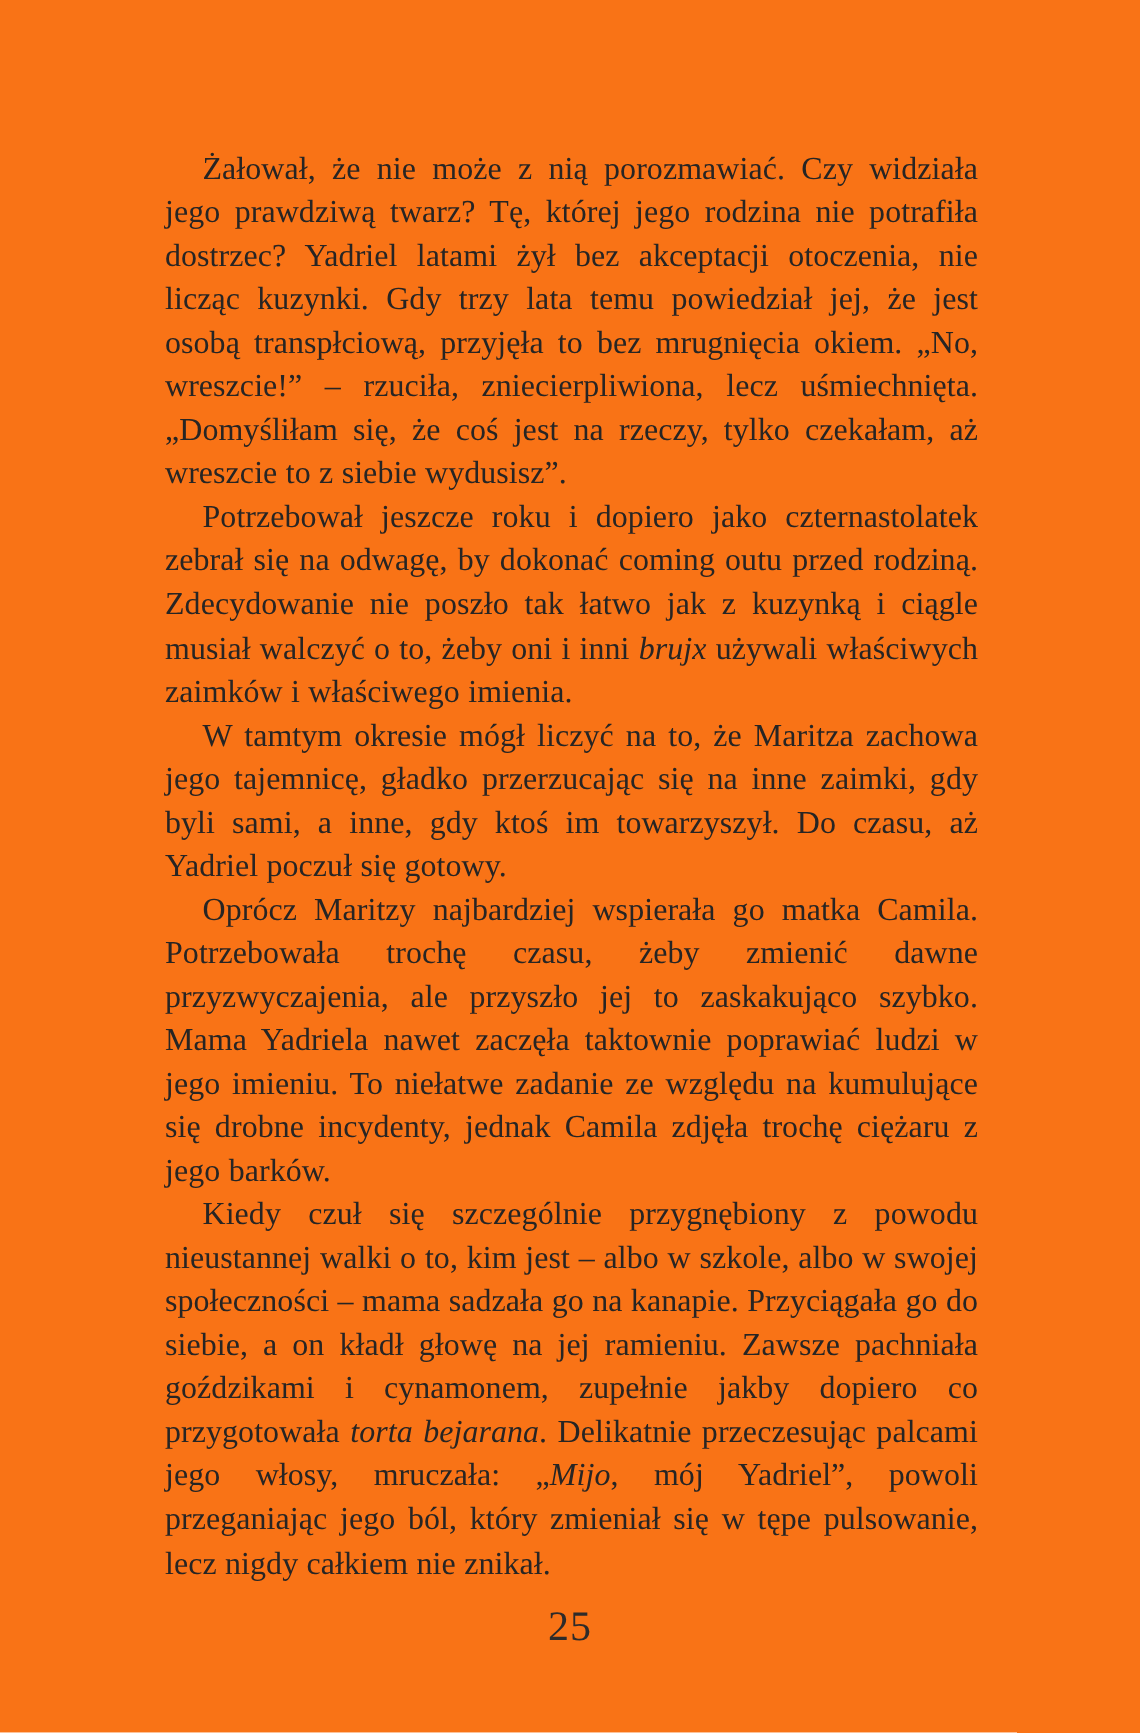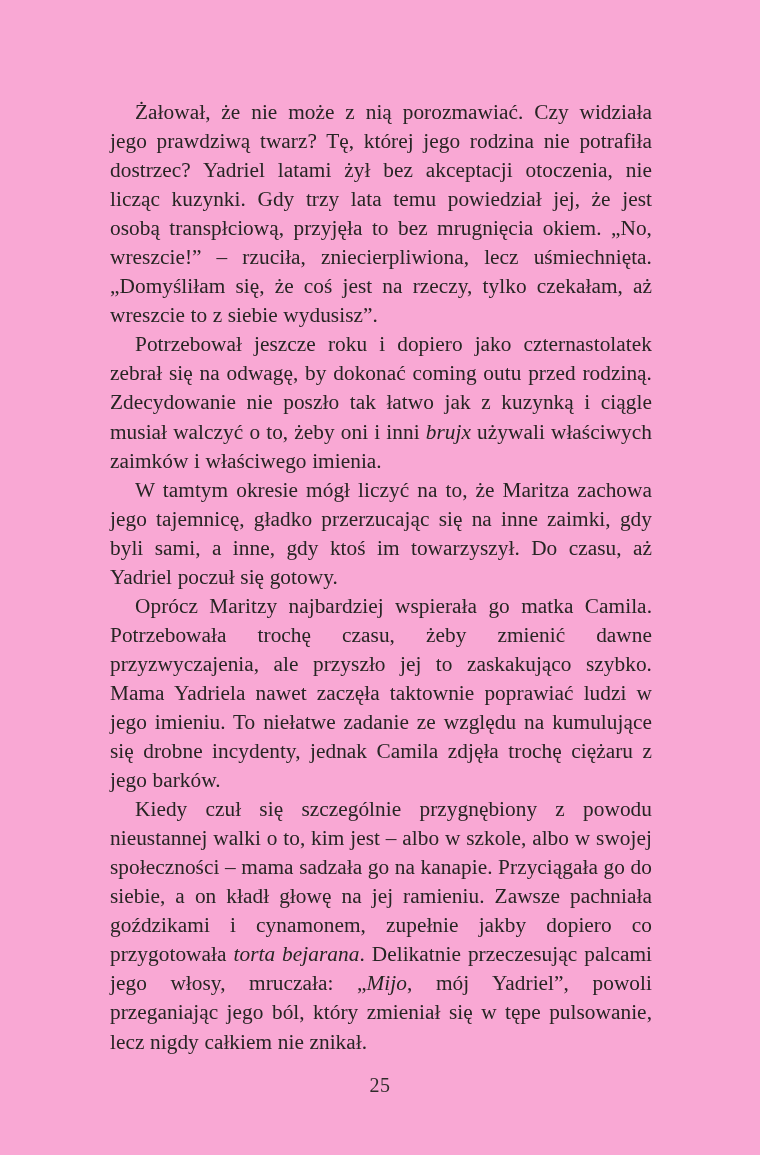--- a/index.html
+++ b/index.html
@@ -7,21 +7,21 @@
     margin: 0;
     padding: 0;
     background: #ffffff;
   }
 
   .page {
     position: relative;
     width: 760px;
     height: 1155px;
     margin: 0 auto;
-    background: #f9a8d4;
+    background: #f97316;
     overflow: hidden;
     font-family: "Liberation Serif", "DejaVu Serif", serif;
     color: #272524;
     -webkit-font-smoothing: antialiased;
   }
 
   .text-block {
     position: absolute;
     left: 110px;
     top: 98px;
@@ -48,21 +48,21 @@
   .para .it {
     font-style: italic;
   }
 
   .folio {
     position: absolute;
     left: 0;
     right: 0;
     top: 1072px;
     text-align: center;
-    font-size: 20px;
+    font-size: 28px;
     line-height: 26px;
     color: #2e2b2a;
     letter-spacing: 0.6px;
   }
 </style>
 </head>
 <body>
 
 <div class="page">
 

